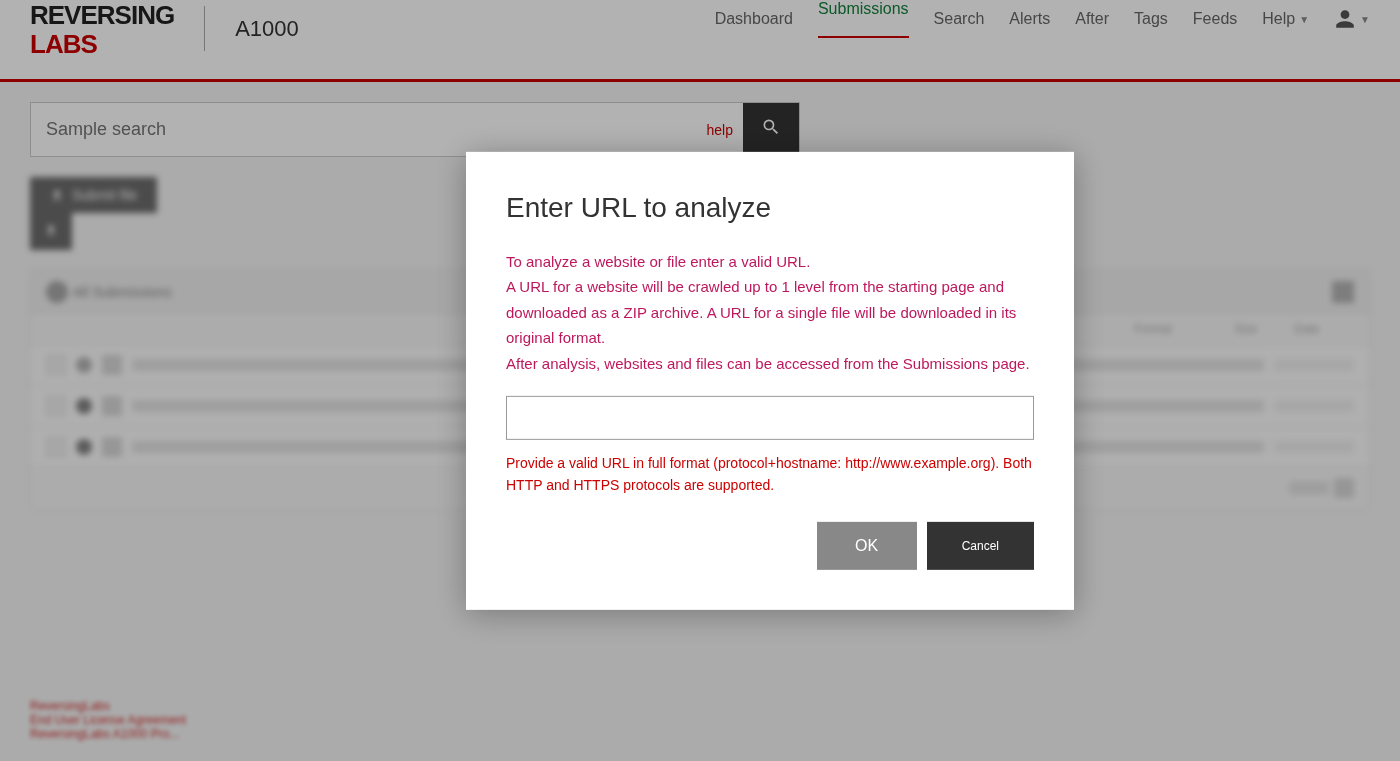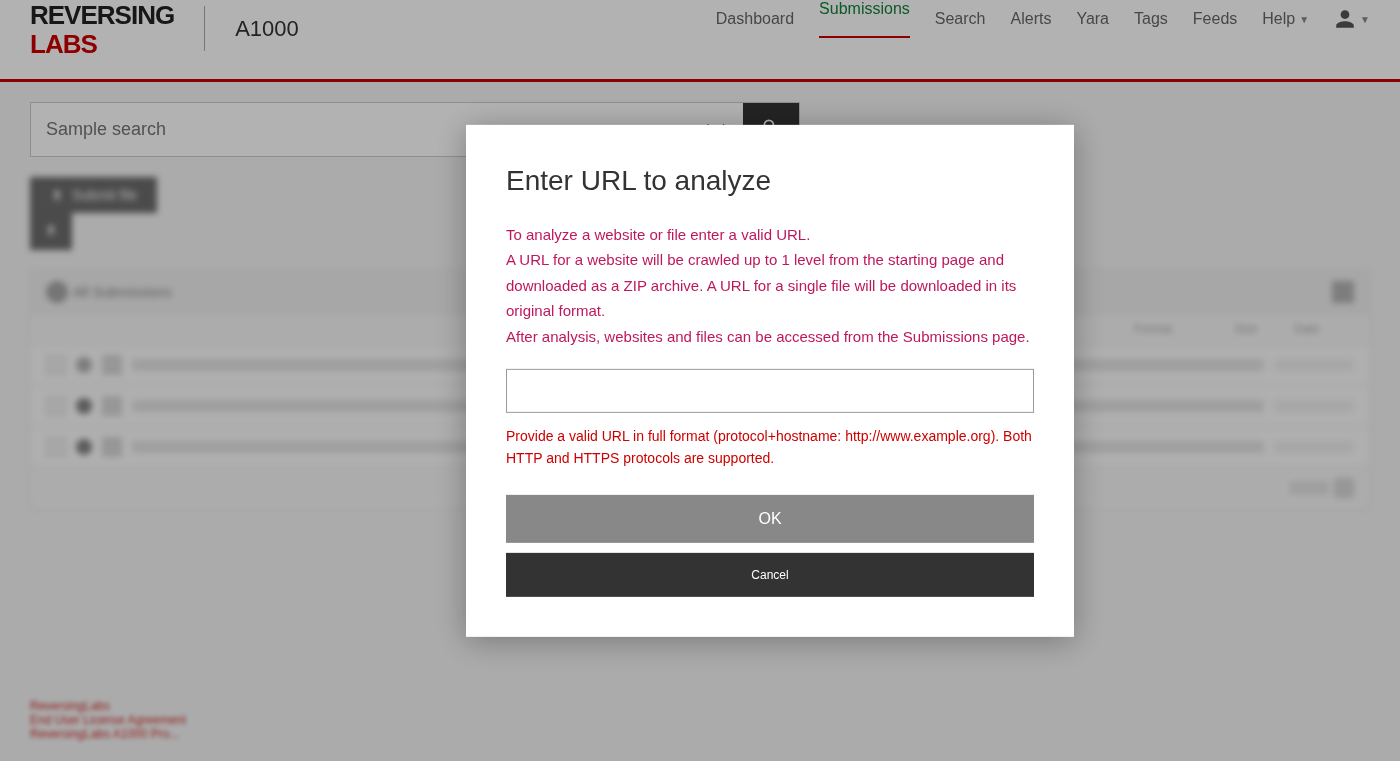--- a/index.html
+++ b/index.html
@@ -243,21 +243,20 @@
       color: #cc0000;
       font-size: 14px;
       font-weight: normal;
       line-height: 1.6;
       margin-bottom: 25px;
     }
     .modal-buttons {
       display: flex;
       justify-content: flex-end;
       gap: 10px;
-      flex-direction: column;
     }
     .btn-ok {
       background: #888;
       color: #fff;
       border: none;
       padding: 15px 35px;
       font-size: 16px;
       cursor: pointer;
       min-width: 100px;
     }
@@ -302,21 +301,21 @@
     </div>
     <div class="logo-divider"></div>
     <span class="logo-product">A1000</span>
   </div>
 
   <nav class="nav">
     <a href="#">Dashboard</a>
     <a href="#" class="active">Submissions</a>
     <a href="#">Search</a>
     <a href="#">Alerts</a>
-    <a href="#">Yara</a>
+    <a href="#">After</a>
     <a href="#">Tags</a>
     <a href="#">Feeds</a>
     <div class="help-menu">
       <span>Help</span>
       <span class="chevron">▼</span>
     </div>
     <div class="user-menu">
       <svg class="user-icon-svg" viewBox="0 0 24 24" fill="#555">
         <path d="M12 12c2.7 0 4.8-2.1 4.8-4.8S14.7 2.4 12 2.4 7.2 4.5 7.2 7.2 9.3 12 12 12zm0 2.4c-3.2 0-9.6 1.6-9.6 4.8v2.4h19.2v-2.4c0-3.2-6.4-4.8-9.6-4.8z"></path>
       </svg>

